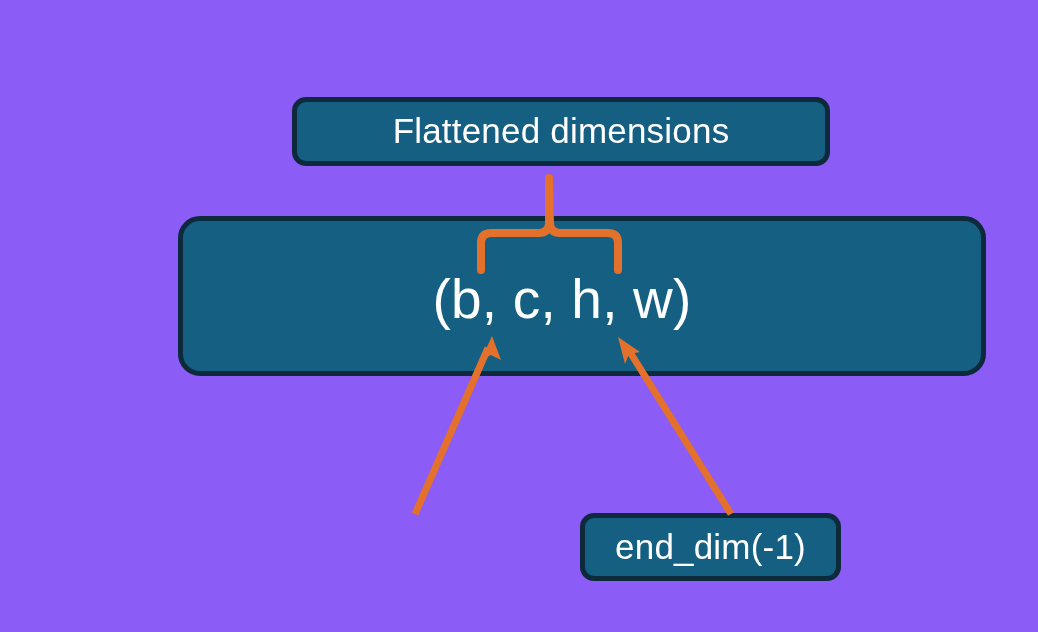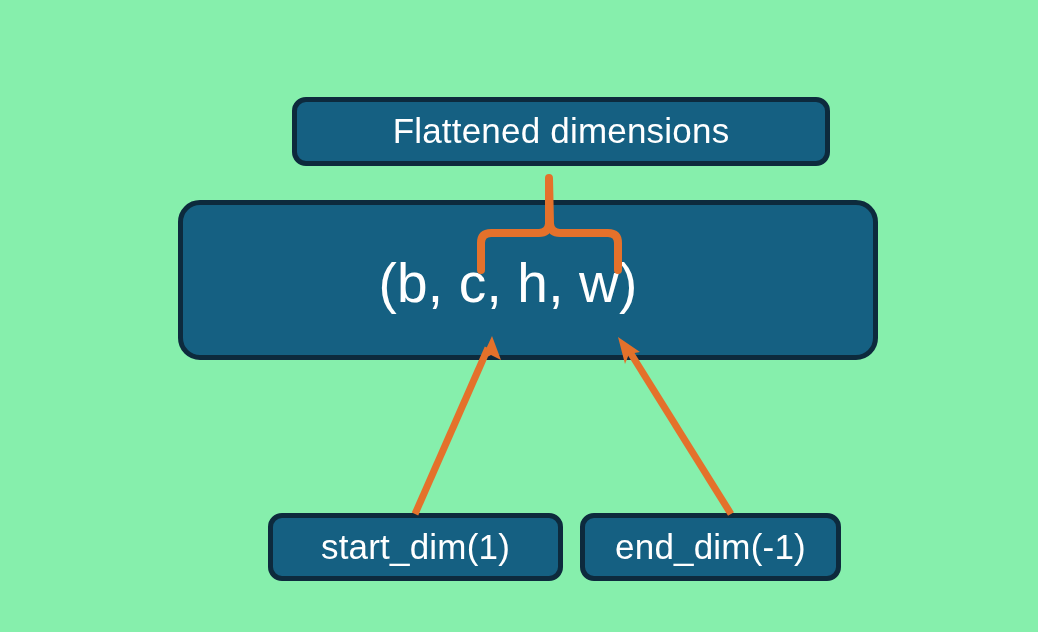--- a/index.html
+++ b/index.html
@@ -7,21 +7,21 @@
     padding: 0;
     background: #ffffff;
   }
   body {
     font-family: "Liberation Sans", sans-serif;
   }
   #canvas {
     position: relative;
     width: 1038px;
     height: 632px;
-    background: #86efac;
+    background: #8b5cf6;
     overflow: hidden;
   }
   .node {
     position: absolute;
     box-sizing: border-box;
     background: #156082;
     border: 5px solid #0d2a3d;
     border-radius: 16px;
     display: flex;
     align-items: center;
@@ -43,22 +43,22 @@
     top: 97px;
     width: 538px;
     height: 69px;
     font-size: 35px;
     border-radius: 14px;
   }
 
   
   #node-shape {
     left: 178px;
-    top: 200px;
-    width: 700px;
+    top: 216px;
+    width: 808px;
     height: 160px;
     border-radius: 22px;
   }
   #node-shape .node-label {
     font-size: 55px;
     transform: translate(-20px, 3px);
   }
 
   
   #node-start-dim {
@@ -93,23 +93,20 @@
 <div id="canvas">
 
   <div class="node" id="node-flattened">
     <span class="node-label">Flattened dimensions</span>
   </div>
 
   <div class="node" id="node-shape">
     <span class="node-label">(b, c, h, w)</span>
   </div>
 
-  <div class="node" id="node-start-dim">
-    <span class="node-label">start_dim(1)</span>
-  </div>
 
   <div class="node" id="node-end-dim">
     <span class="node-label">end_dim(-1)</span>
   </div>
 
   <svg id="overlay" viewBox="0 0 1038 632">
 
     <path d="M 481 270
              L 481 243
              Q 481 233 491 233

